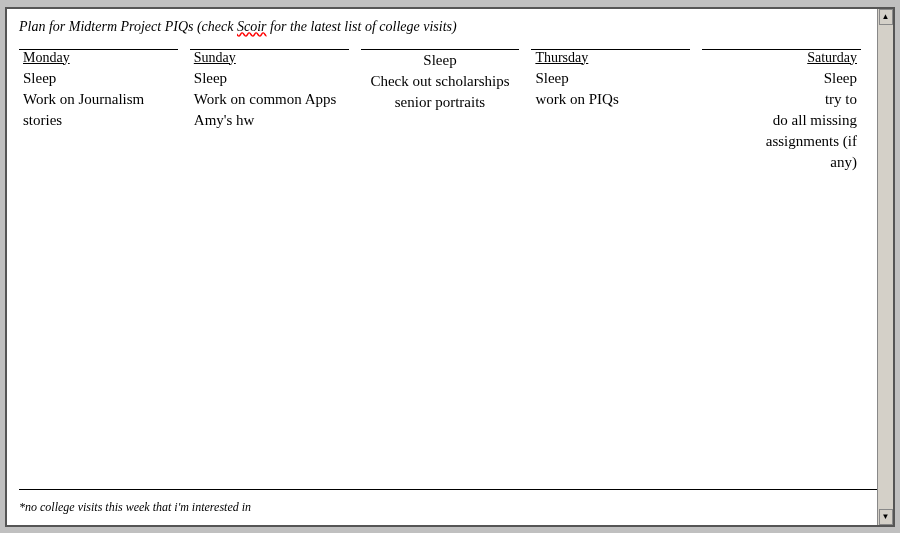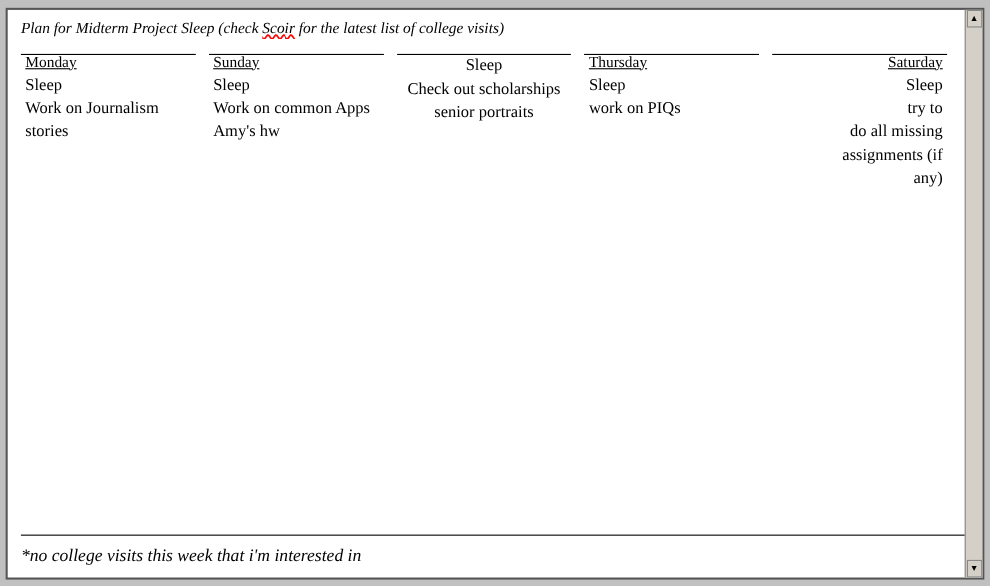--- a/index.html
+++ b/index.html
@@ -93,39 +93,39 @@
     }
 
     .monday-col { text-align: left; }
     .tuesday-col { text-align: left; }
     .wednesday-col { text-align: center; }
     .thursday-col { text-align: left; }
     .friday-col { text-align: right; }
 
     .footer-note {
       font-style: italic;
-      font-size: 16px;
+      font-size: 12px;
       margin-top: auto;
       padding-top: 10px;
       border-top: 1px solid black;
       padding-right: 20px;
     }
   </style>
 </head>
 <body>
 
 <div class="window">
 
   <div class="scrollbar">
     <div class="scrollbar-arrow">▲</div>
     <div class="scrollbar-arrow" style="margin-top: auto;">▼</div>
   </div>
 
   <div class="header-text">
-    <span>Plan for Midterm Project Sleep (check </span><span class="scoir-word">Scoir</span><span> for the latest list of college visits)</span>
+    <span>Plan for Midterm Project PIQs (check </span><span class="scoir-word">Scoir</span><span> for the latest list of college visits)</span>
   </div>
 
   <div class="week-grid">
 
     <div class="day-column monday-col">
       <span class="day-name">Monday</span>
       <div class="day-content">Sleep
 Work on Journalism stories</div>
     </div>
 

